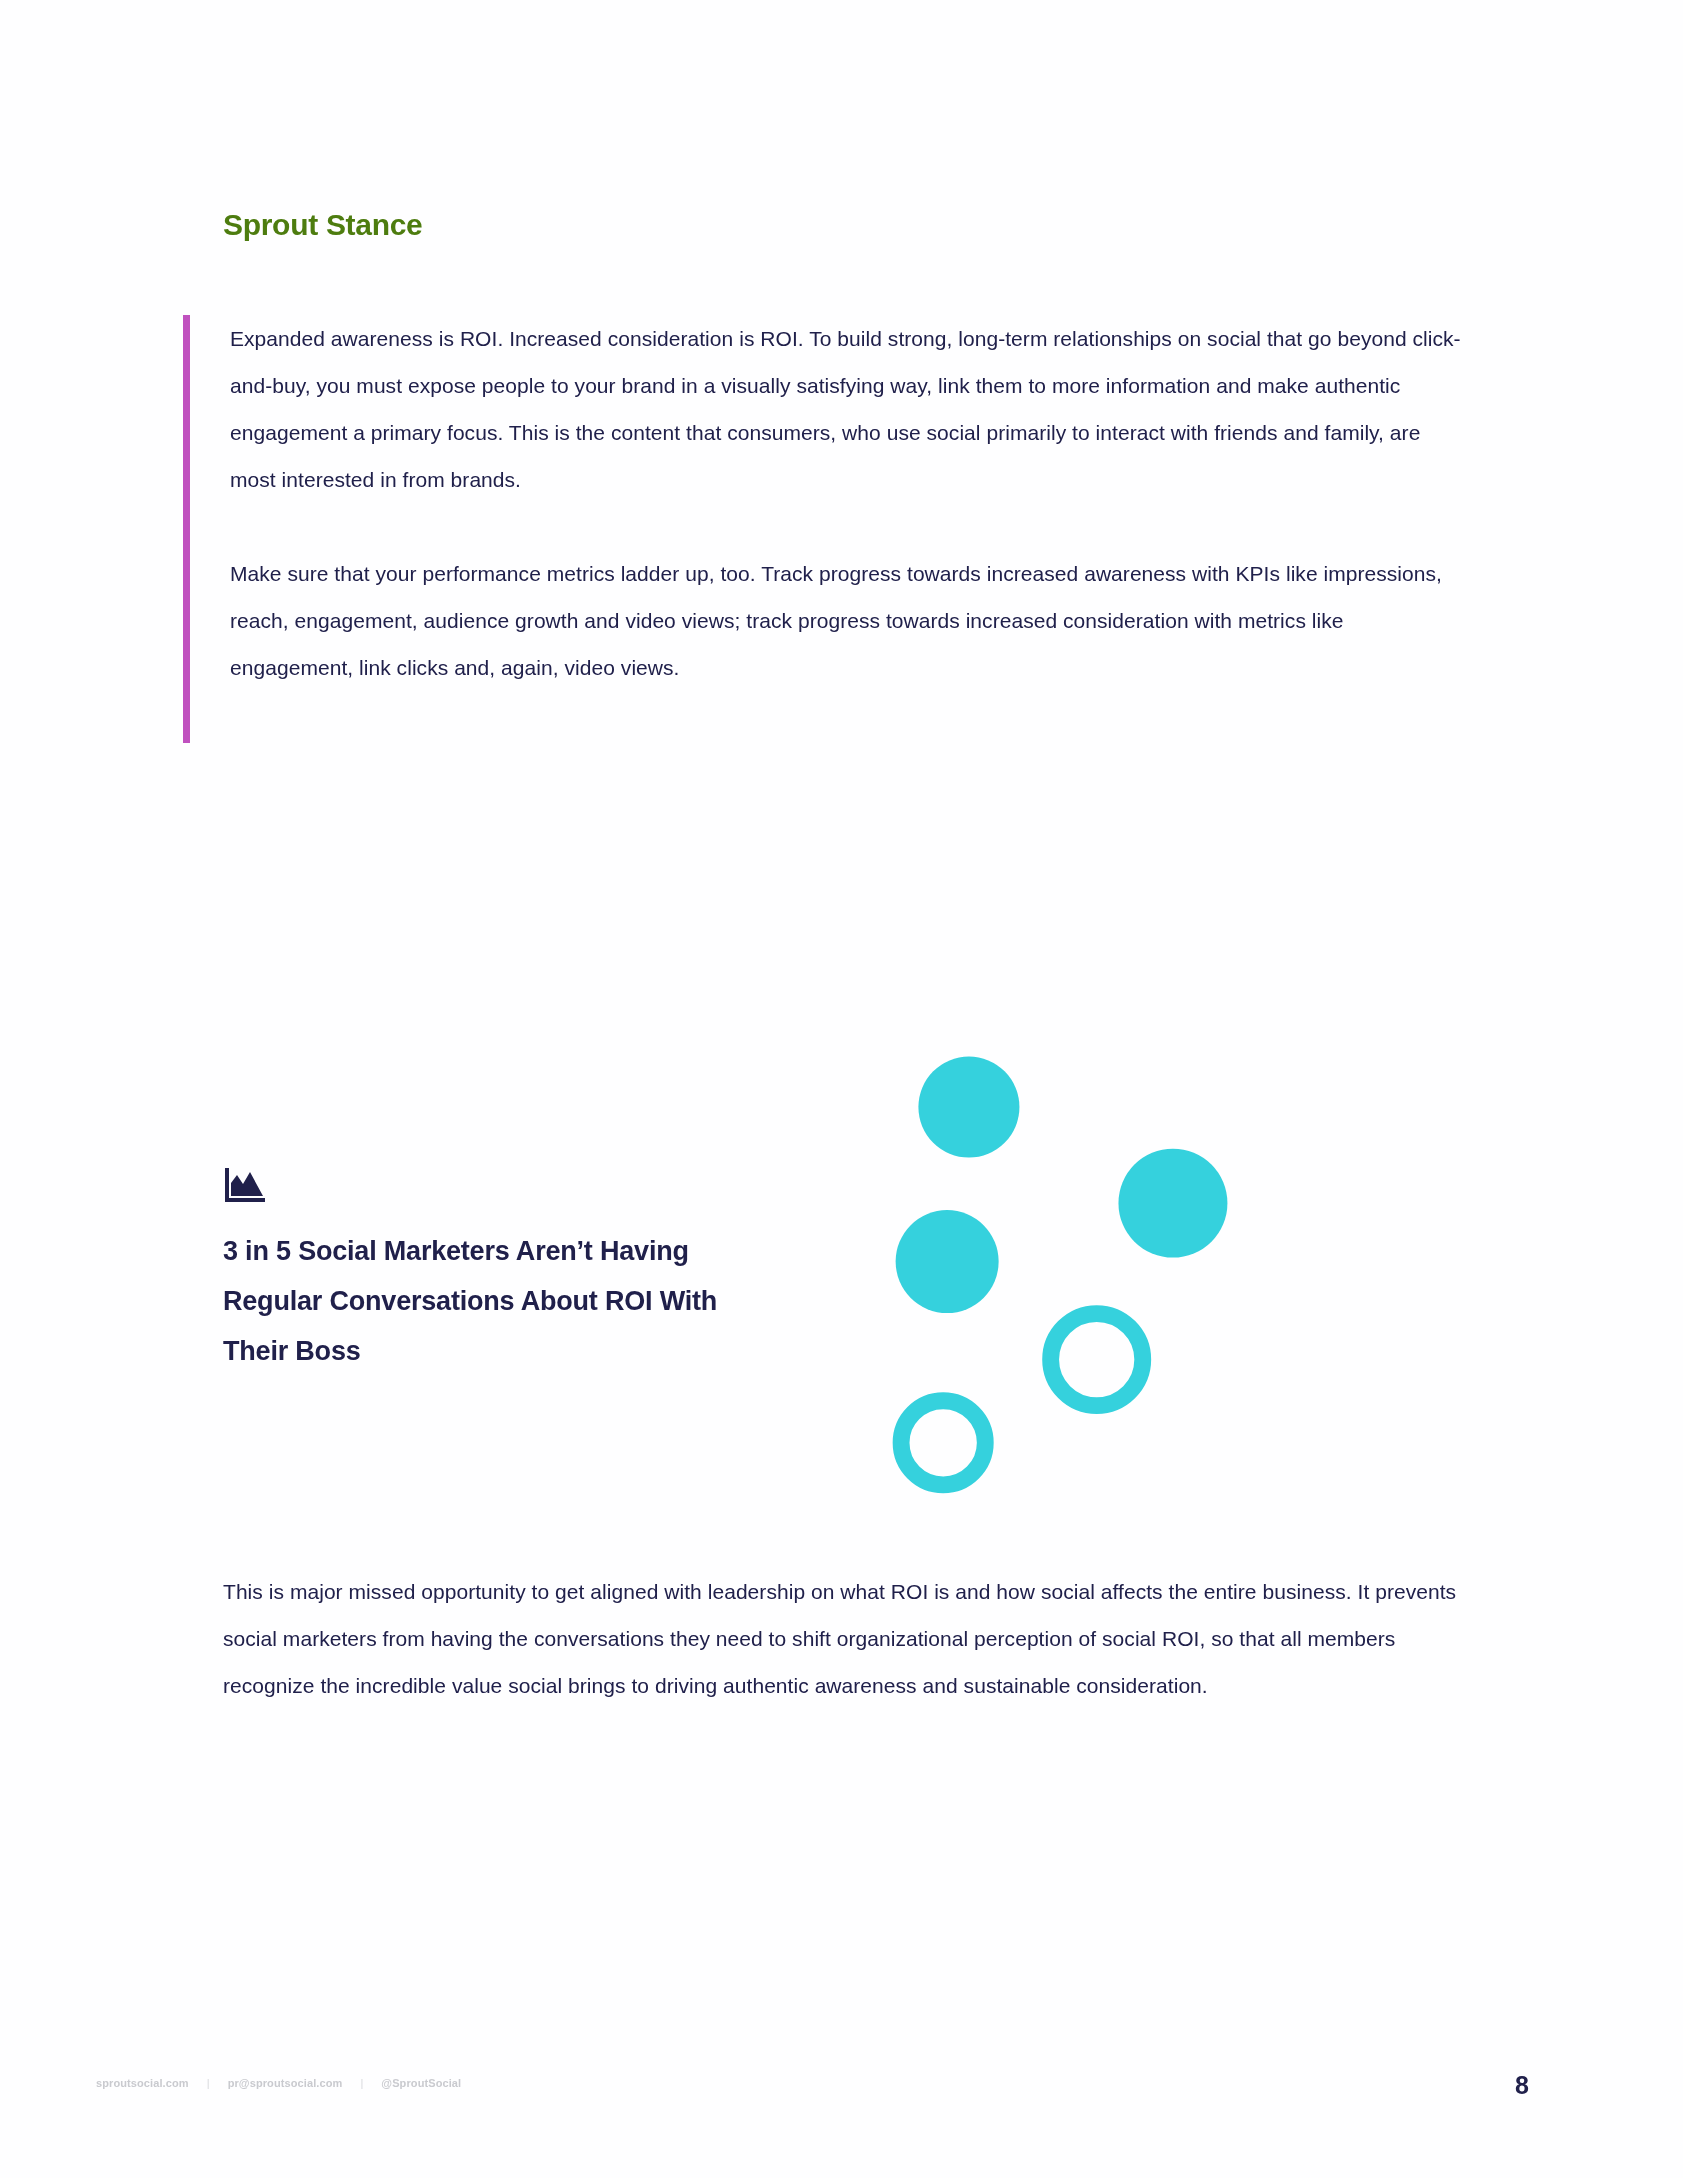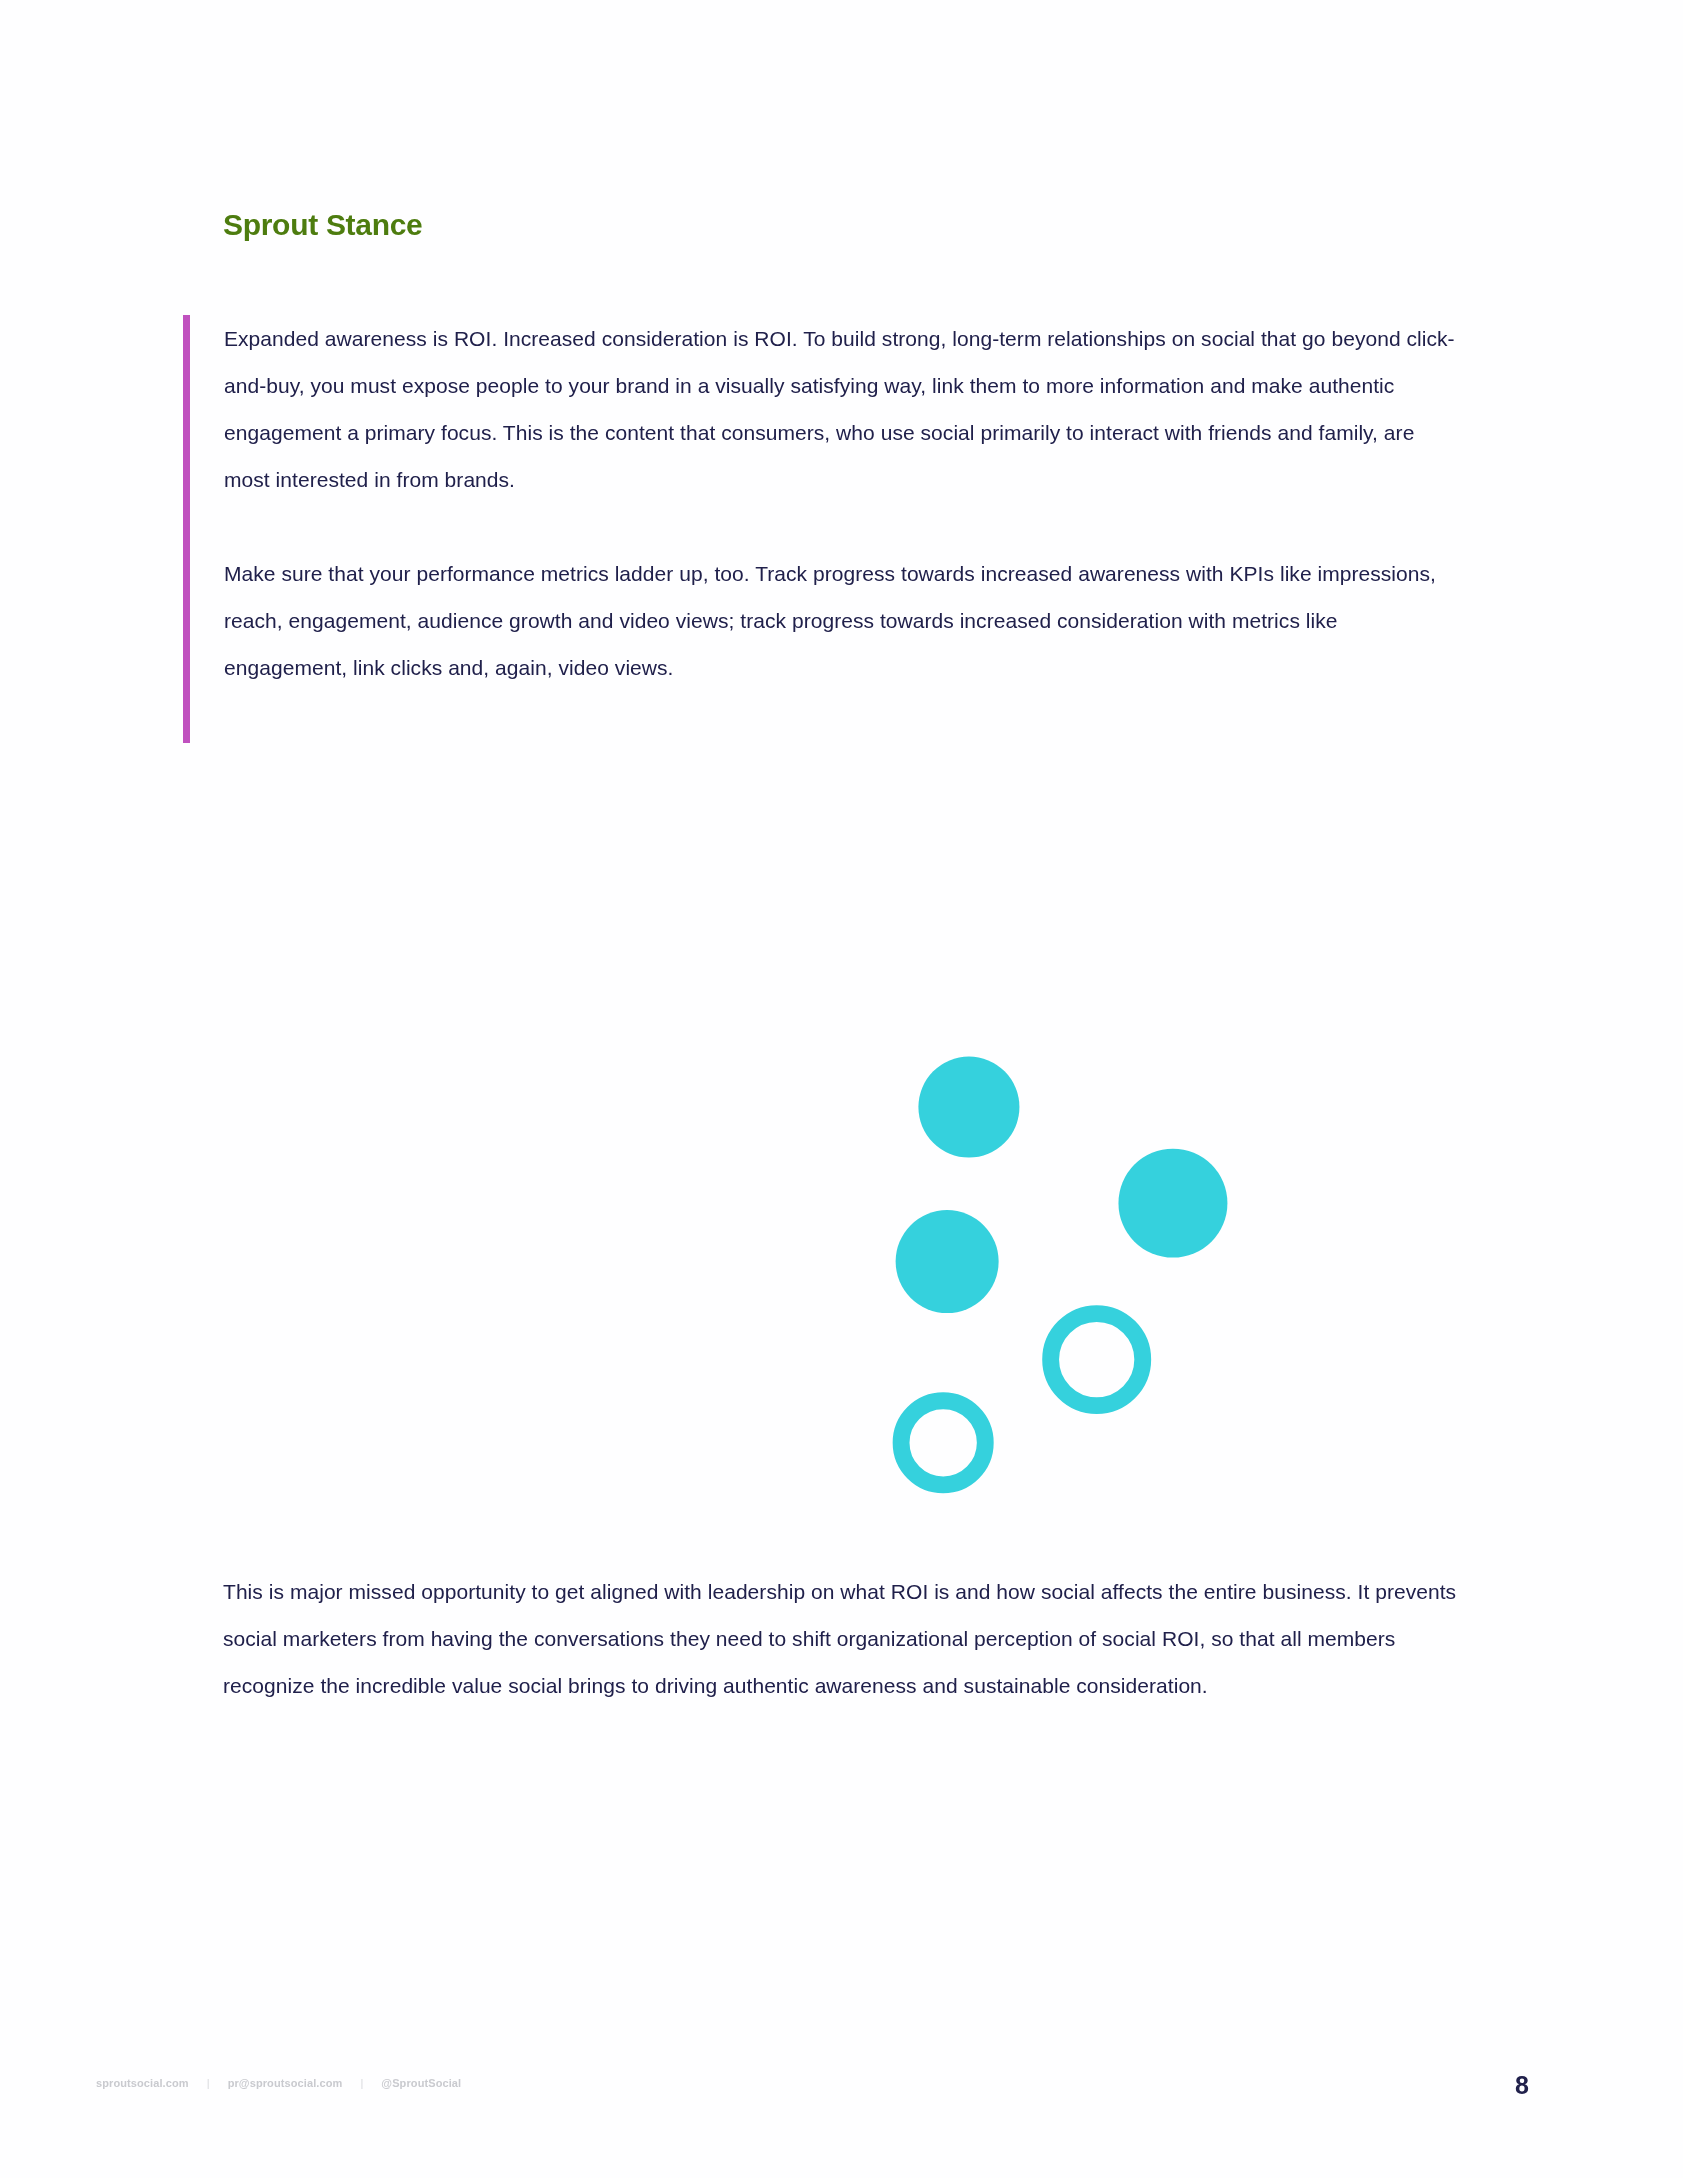--- a/index.html
+++ b/index.html
@@ -42,21 +42,21 @@
   .accent-bar {
     position: absolute;
     left: 0;
     top: 0;
     width: 7px;
     height: 428px;
     background: #c051bf;
   }
   .quote-body {
     position: absolute;
-    left: 41px;
+    left: 47px;
     top: 0;
     width: 1238px;
   }
   .para {
     font-size: 21px;
     line-height: 47px;
     color: #20204b;
     font-weight: 400;
     letter-spacing: 0.05px;
   }
@@ -148,20 +148,27 @@
 
   <div class="quote-block">
     <div class="accent-bar"></div>
     <div class="quote-body">
       <div class="para">Expanded awareness is ROI. Increased consideration is ROI. To build strong, long-term relationships on social that go beyond click-and-buy, you must expose people to your brand in a visually satisfying way, link them to more information and make authentic engagement a primary focus. This is the content that consumers, who use social primarily to interact with friends and family, are most interested in from brands.</div>
       <div class="para spaced">Make sure that your performance metrics ladder up, too. Track progress towards increased awareness with KPIs like impressions, reach, engagement, audience growth and video views; track progress towards increased consideration with metrics like engagement, link clicks and, again, video views.</div>
     </div>
   </div>
 
 
+  <div class="stat-callout">
+    <svg class="stat-icon" viewBox="0 0 42 36">
+      <path d="M2 0 L2 34 L42 34 L42 30 L6 30 L6 0 Z" fill="#20204b"></path>
+      <path d="M8 28 L8 15 L14 7 L20 16 L27 4 L40 28 Z" fill="#20204b"></path>
+    </svg>
+    <div class="stat-title">3 in 5 Social Marketers Aren’t Having Regular Conversations About ROI With Their Boss</div>
+  </div>
 
   <svg class="circle-graphic" viewBox="0 0 430 520">
     <circle cx="119" cy="98" r="51" fill="#35d1dd"></circle>
     <circle cx="325" cy="195" r="55" fill="#35d1dd"></circle>
     <circle cx="97" cy="254" r="52" fill="#35d1dd"></circle>
     <circle cx="248" cy="353" r="46.5" fill="none" stroke="#35d1dd" stroke-width="17"></circle>
     <circle cx="93" cy="437" r="42.5" fill="none" stroke="#35d1dd" stroke-width="17"></circle>
   </svg>
 
   <div class="body-para" id="para-missed-opportunity">This is major missed opportunity to get aligned with leadership on what ROI is and how social affects the entire business. It prevents social marketers from having the conversations they need to shift organizational perception of social ROI, so that all members recognize the incredible value social brings to driving authentic awareness and sustainable consideration.</div>

